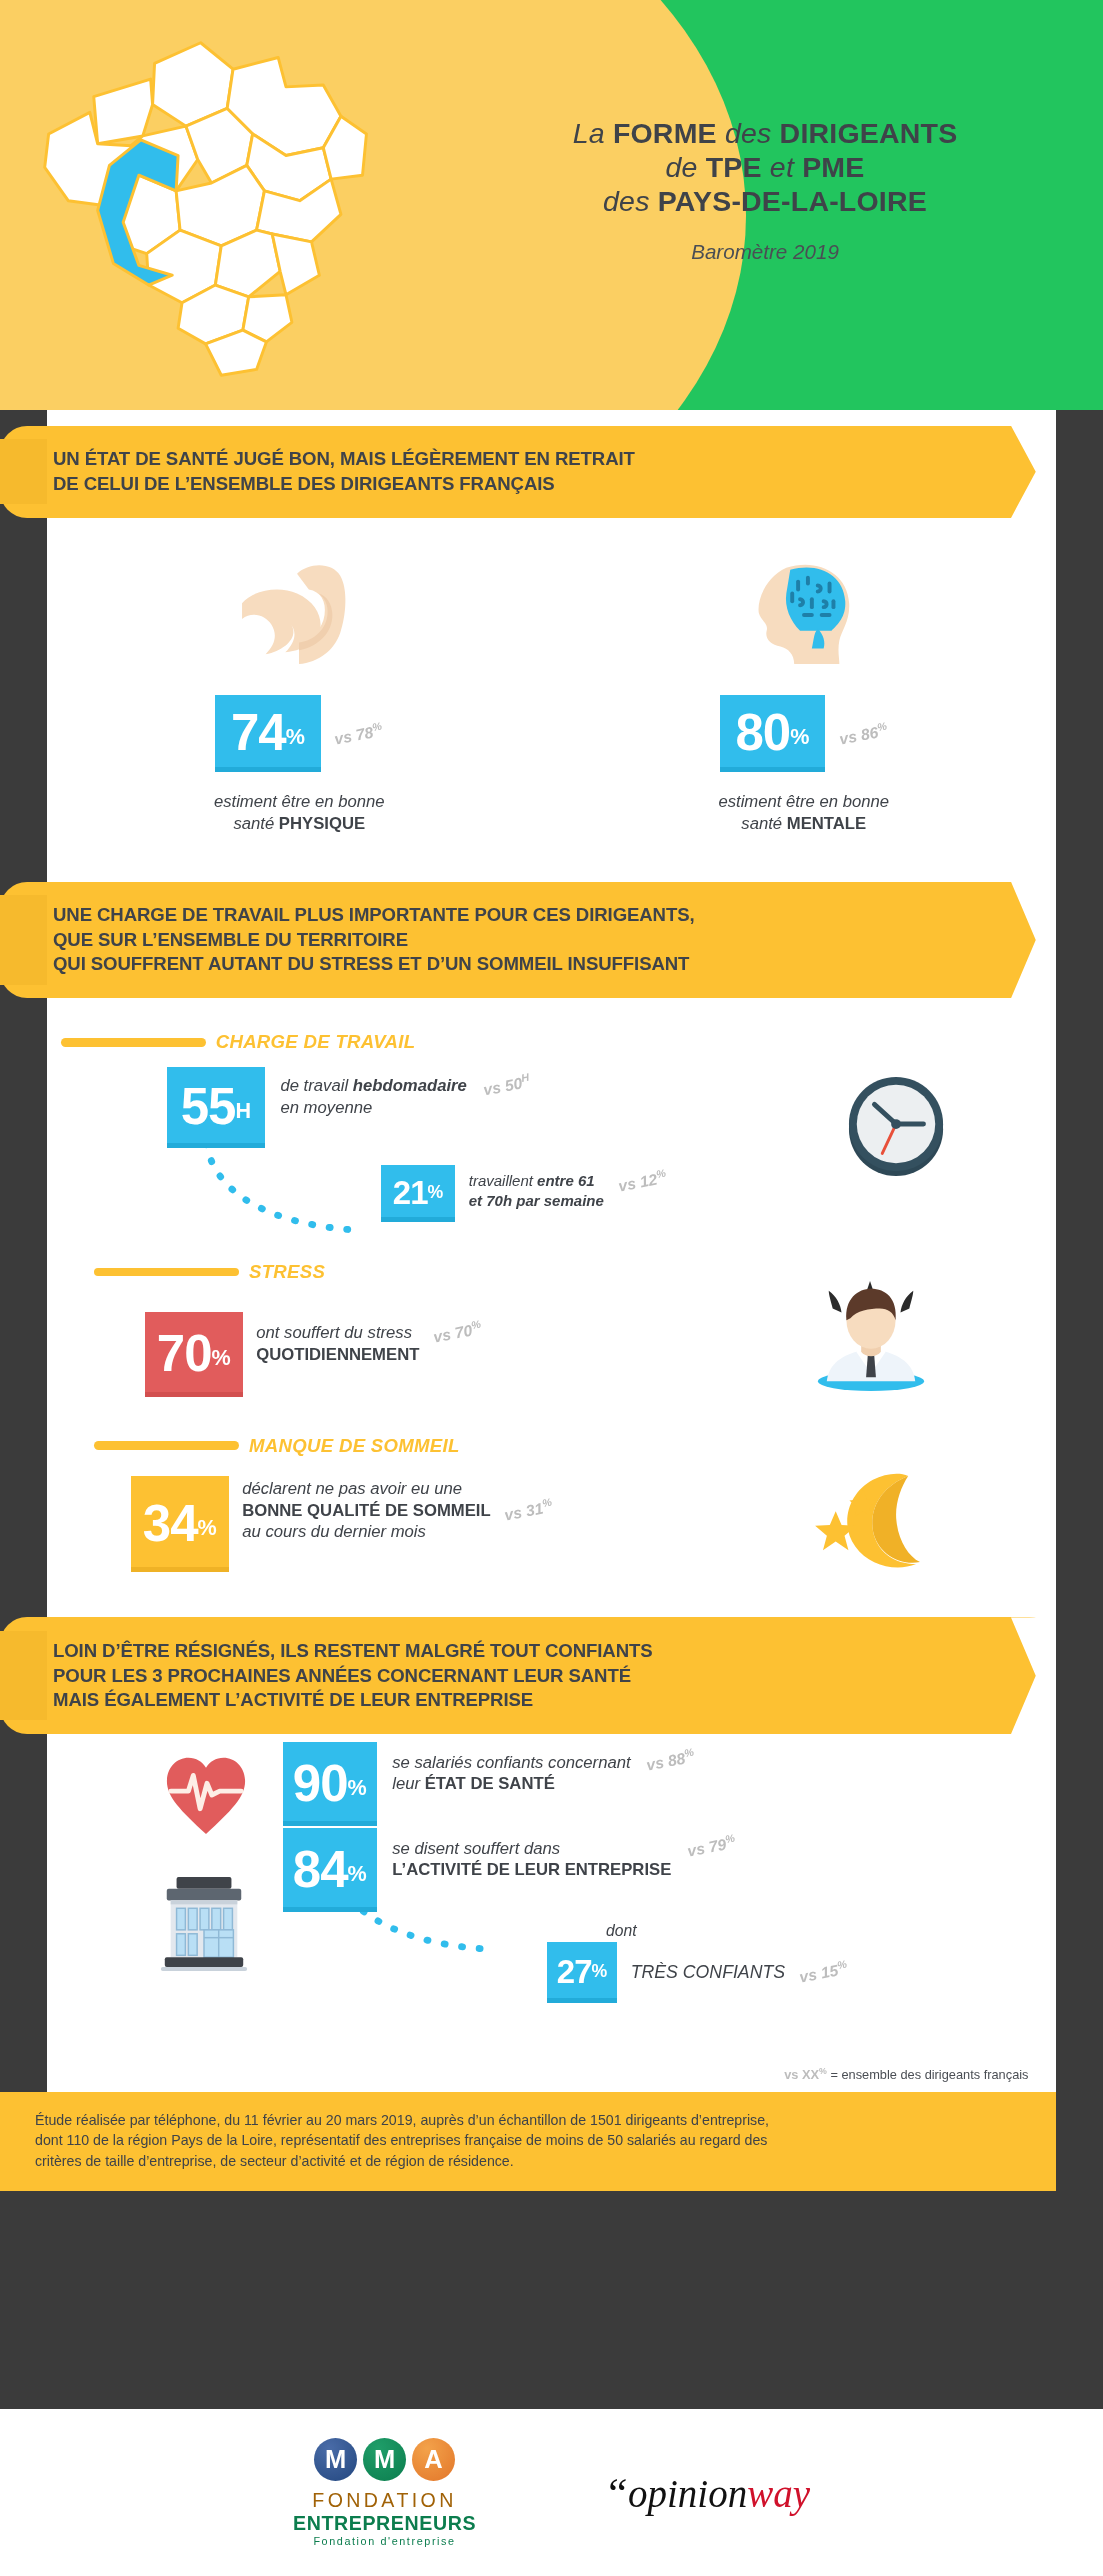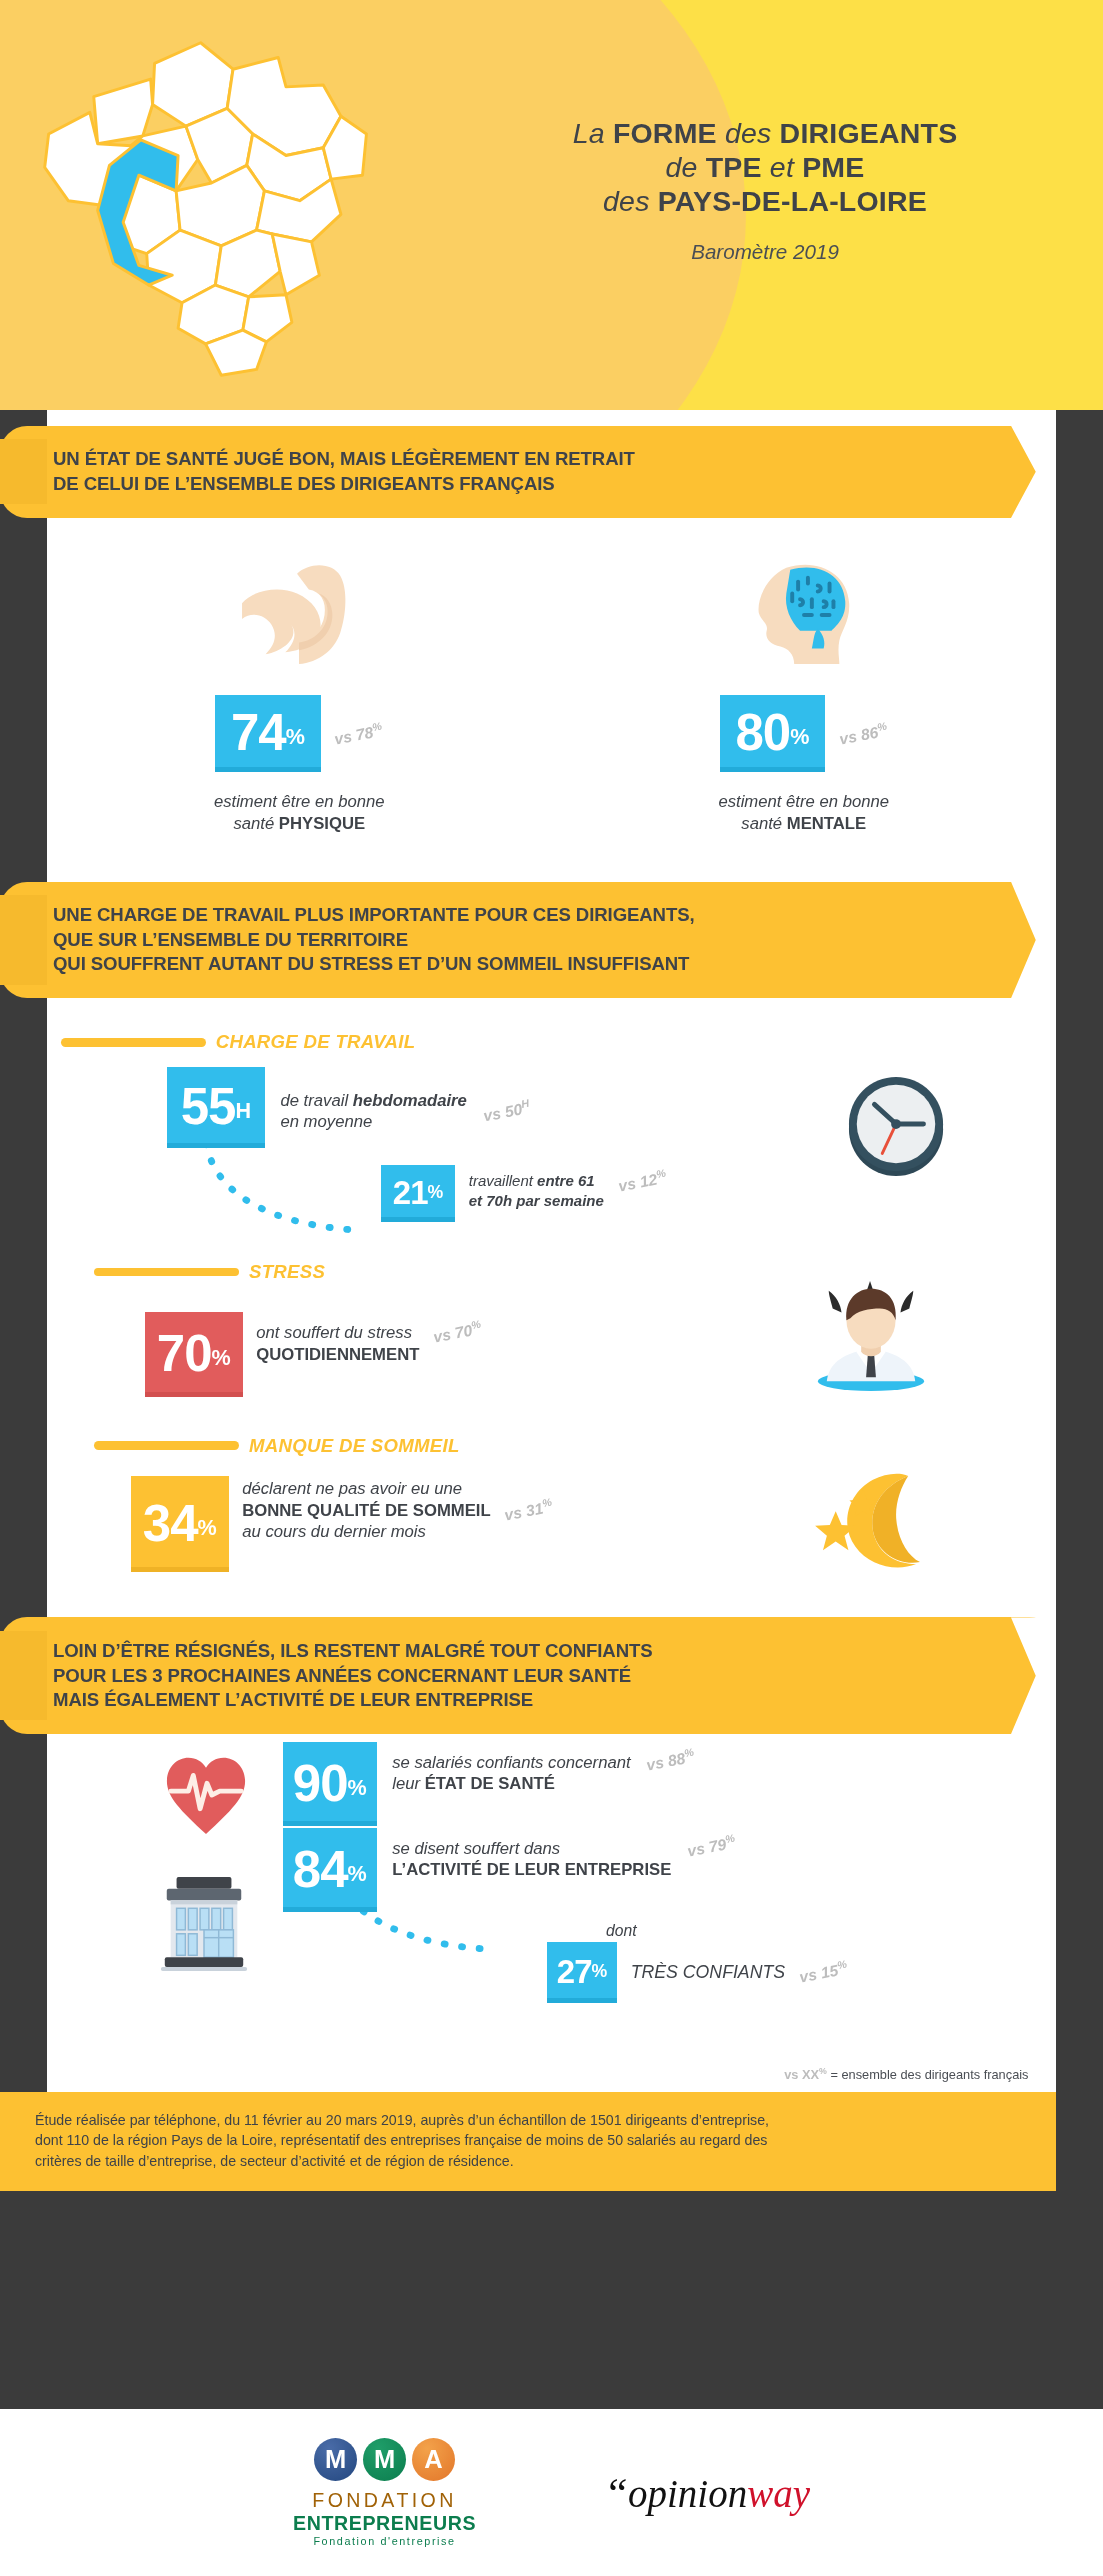--- a/index.html
+++ b/index.html
@@ -10,21 +10,21 @@
     font-family: "Liberation Sans", sans-serif;
     overflow: hidden;
     position: relative;
   }
 
   
   .header {
     position: relative;
     width: 1103px;
     height: 410px;
-    background: #fde047;
+    background: #22c55e;
     overflow: hidden;
   }
   .header-arc {
     position: absolute;
     left: -294px;
     top: -177px;
     width: 1040px;
     height: 785px;
     background: #fbcf62;
     border-radius: 50%;
@@ -348,21 +348,21 @@
           <line x1="52" y1="50" x2="80" y2="50" stroke="#34505f" stroke-width="5" stroke-linecap="round"></line>
           <line x1="52" y1="50" x2="38" y2="80" stroke="#e8503a" stroke-width="3" stroke-linecap="round"></line>
           <circle cx="52" cy="50" r="5" fill="#34505f"></circle>
         </svg>
       </div>
 
       <svg style="position:absolute;left:147px;top:57px;" width="226" height="128" viewBox="0 0 230 130">
         <path d="M12 4 C8 60 60 104 168 110" fill="none" stroke="#31bdec" stroke-width="7" stroke-linecap="round" stroke-dasharray="1 17"></path>
       </svg>
 
-      <div style="position:absolute;left:120px;top:2px;display:flex;align-items:center;gap:15.7px;">
+      <div style="position:absolute;left:120px;top:2px;display:flex;align-items:flex-start;gap:15.7px;">
         <span class="stat-box box-blue" style="padding:13.7px 13.7px 15.7px 13.7px;">
           <span class="num">55</span><span class="sup">H</span>
         </span>
         <div class="desc" style="padding-top:7.9px;">
           <div>
             <span>de travail </span><b>hebdomadaire</b>
           </div>
           <div>en moyenne</div>
         </div>
         <span class="vs" style="margin-top:7.9px;">

